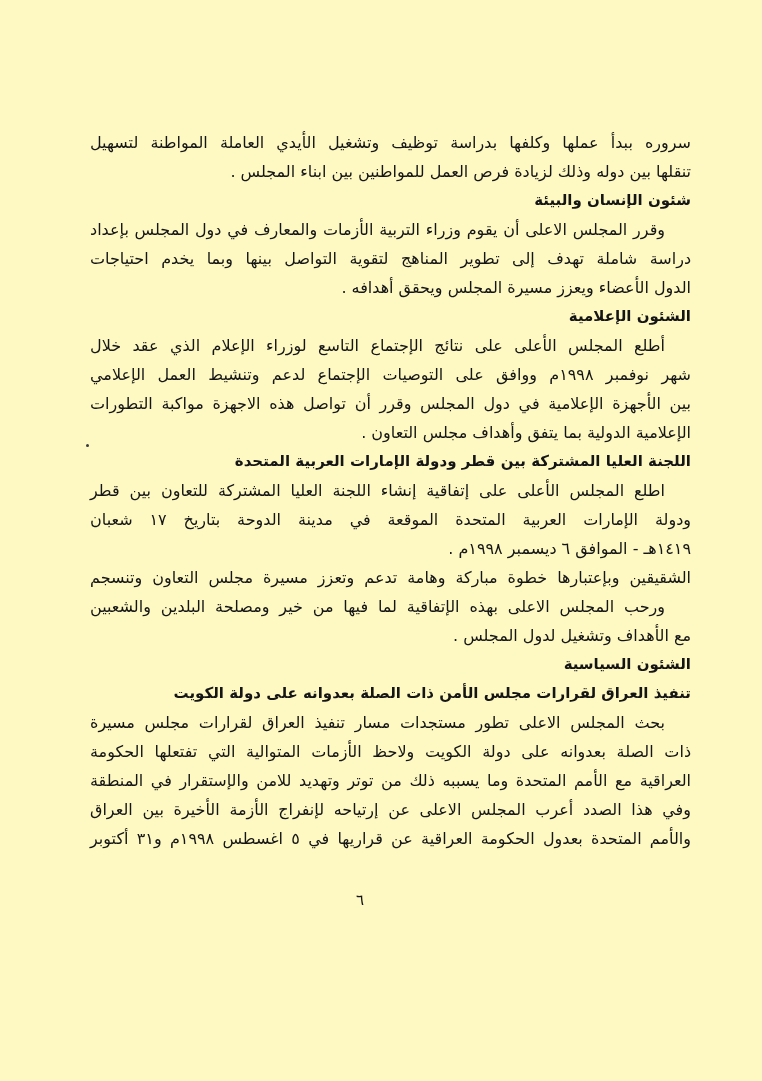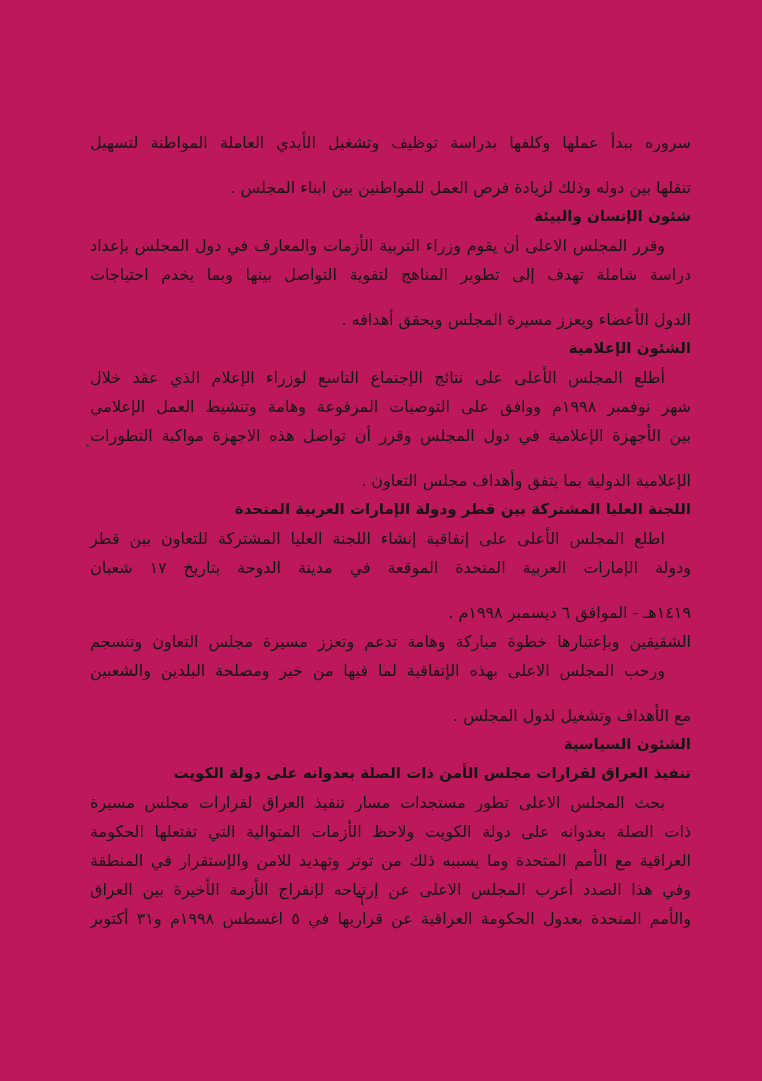--- a/index.html
+++ b/index.html
@@ -5,21 +5,21 @@
   html, body {
     margin: 0;
     padding: 0;
     background: #ffffff;
   }
   .page {
     position: relative;
     width: 762px;
     height: 1081px;
     margin: 0 auto;
-    background: #be185d;
+    background: #fef9c3;
     overflow: hidden;
     direction: rtl;
     font-family: "DejaVu Sans", sans-serif;
     color: #151515;
   }
   .content {
     position: absolute;
     top: 128px;
     right: 71px;
     width: 601px;
@@ -29,21 +29,20 @@
     display: block;
     line-height: 29px;
     text-align: justify;
     letter-spacing: 0.1px;
   }
   .line.fill {
     text-align-last: justify;
   }
   .line.lastline {
     text-align-last: right;
-    margin-top: 16px;
   }
   .line.indent {
     padding-right: 26px;
   }
   .line.heading,
   .line.subheading {
     font-weight: 700;
     font-size: 15px;
     text-align: right;
     text-align-last: right;
@@ -75,21 +74,21 @@
 <div class="page">
   <div class="content" id="doc-body">
       <div class="line fill">سروره ببدأ عملها وكلفها بدراسة توظيف وتشغيل الأيدي العاملة المواطنة لتسهيل</div>
       <div class="line lastline">تنقلها بين دوله وذلك لزيادة فرص العمل للمواطنين بين ابناء المجلس .</div>
       <div class="line heading">شئون الإنسان والبيئة</div>
       <div class="line fill indent">وقرر المجلس الاعلى أن يقوم وزراء التربية الأزمات والمعارف في دول المجلس بإعداد</div>
       <div class="line fill">دراسة شاملة تهدف إلى تطوير المناهج لتقوية التواصل بينها وبما يخدم احتياجات</div>
       <div class="line lastline">الدول الأعضاء ويعزز مسيرة المجلس ويحقق أهدافه .</div>
       <div class="line heading">الشئون الإعلامية</div>
       <div class="line fill indent">أطلع المجلس الأعلى على نتائج الإجتماع التاسع لوزراء الإعلام الذي عقد خلال</div>
-      <div class="line fill">شهر نوفمبر ١٩٩٨م ووافق على التوصيات المرفوعة وهامة وتنشيط العمل الإعلامي</div>
+      <div class="line fill">شهر نوفمبر ١٩٩٨م ووافق على التوصيات الإجتماع لدعم وتنشيط العمل الإعلامي</div>
       <div class="line fill">بين الأجهزة الإعلامية في دول المجلس وقرر أن تواصل هذه الاجهزة مواكبة التطورات</div>
       <div class="line lastline">الإعلامية الدولية بما يتفق وأهداف مجلس التعاون .</div>
       <div class="line heading">اللجنة العليا المشتركة بين قطر ودولة الإمارات العربية المتحدة</div>
       <div class="line fill indent">اطلع المجلس الأعلى على إتفاقية إنشاء اللجنة العليا المشتركة للتعاون بين قطر</div>
       <div class="line fill">ودولة الإمارات العربية المتحدة الموقعة في مدينة الدوحة بتاريخ ١٧ شعبان</div>
       <div class="line lastline">١٤١٩هـ - الموافق ٦ ديسمبر ١٩٩٨م .</div>
       <div class="line fill">الشقيقين وبإعتبارها خطوة مباركة وهامة تدعم وتعزز مسيرة مجلس التعاون وتنسجم</div>
       <div class="line fill indent">ورحب المجلس الاعلى بهذه الإتفاقية لما فيها من خير ومصلحة البلدين والشعبين</div>
       <div class="line lastline">مع الأهداف وتشغيل لدول المجلس .</div>
       <div class="line heading">الشئون السياسية</div>

